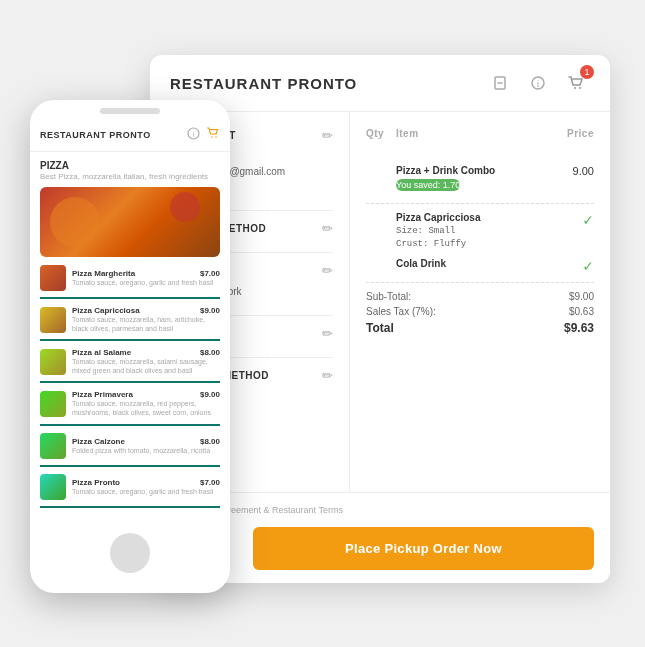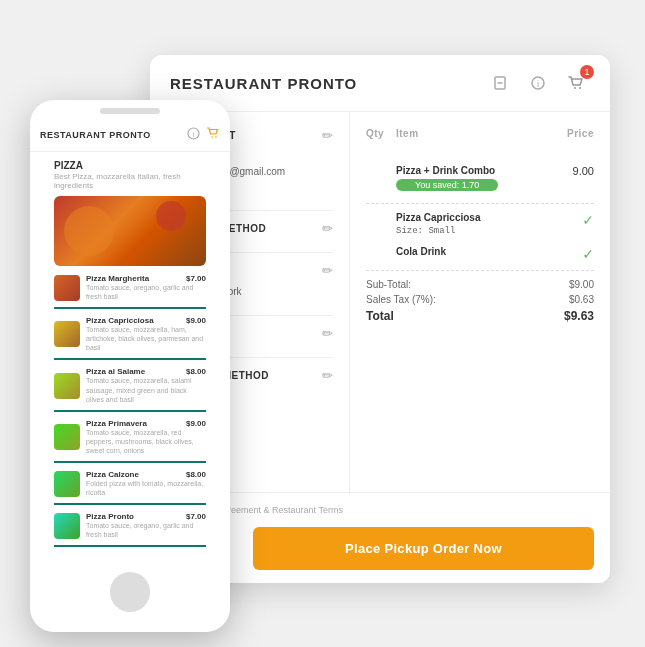--- a/index.html
+++ b/index.html
@@ -182,21 +182,21 @@
       font-weight: 600;
       color: #333;
       margin-bottom: 2px;
     }
 
     .savings-badge {
       display: inline-block;
       background: #5cb85c;
       color: #fff;
       font-size: 9px;
-      padding: 1px 19px;
+      padding: 1px 0;
       border-radius: 8px;
       margin-bottom: 4px;
     }
 
     .order-item-sub {
       font-size: 9px;
       color: #666;
       line-height: 1.4;
       font-family: Liberation Mono, monospace;
     }
@@ -330,21 +330,21 @@
       gap: 6px;
       align-items: center;
     }
 
     .mobile-icon {
       font-size: 12px;
       color: #aaa;
     }
 
     .mobile-content {
-      padding: 8px 24px;
+      padding: 8px 10px;
     }
 
     .mobile-section-title {
       font-size: 10px;
       font-weight: 700;
       color: #333;
       margin-bottom: 1px;
     }
 
     .mobile-section-sub {
@@ -542,20 +542,21 @@
         <div class="order-item-price">9.00</div>
       </div>
 
       <hr class="order-divider">
 
       <div class="order-item-row">
         <div class="order-item-qty"></div>
         <div class="order-item-details">
           <div class="order-item-name">Pizza Capricciosa</div>
           <div class="order-item-sub">Size: Small</div>
+          <div class="order-item-sub">Crust: Fluffy</div>
         </div>
         <div class="order-item-check">✓</div>
       </div>
 
       <div class="order-item-row">
         <div class="order-item-qty"></div>
         <div class="order-item-details">
           <div class="order-item-name">Cola Drink</div>
         </div>
         <div class="order-item-check">✓</div>

